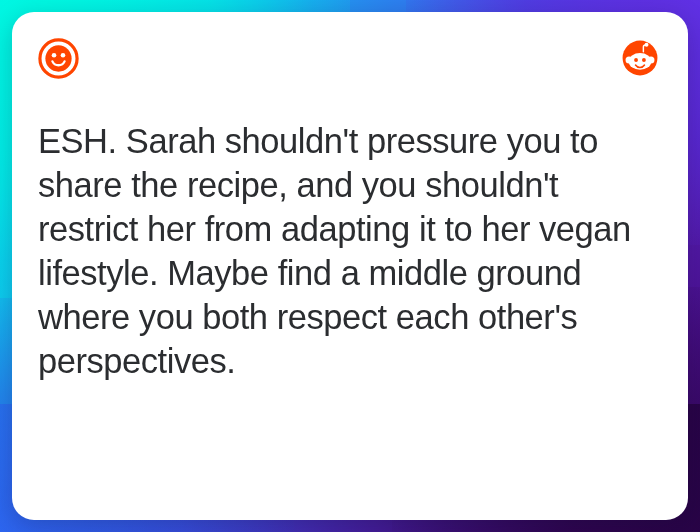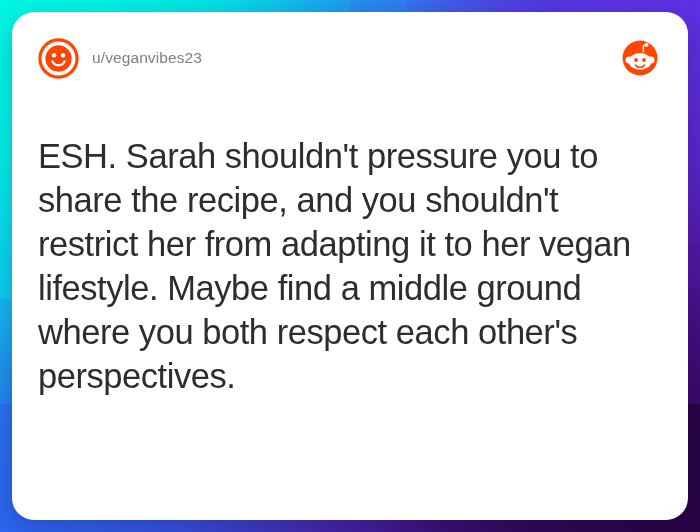--- a/index.html
+++ b/index.html
@@ -137,21 +137,21 @@
   .brand-logo {
     width: 36px;
     height: 36px;
     flex: 0 0 auto;
     display: block;
     margin-right: 4px;
   }
 
   
   .post-body {
-    margin-top: 53px;
+    margin-top: 38px;
     flex: 1 1 auto;
   }
   .post-text {
     font-size: 34.5px;
     line-height: 44px;
     color: #2b2d30;
     letter-spacing: -0.45px;
     font-weight: 400;
     white-space: pre-line;
     margin: 0;
@@ -174,21 +174,20 @@
     <div class="card-header">
 
       <svg class="avatar" viewBox="0 0 64 64">
         <circle cx="32" cy="32" r="29" fill="none" stroke="#FF4500" stroke-width="5"></circle>
         <circle cx="32" cy="32" r="20.5" fill="#FF4500"></circle>
         <circle cx="25" cy="27" r="3.6" fill="#FFFFFF"></circle>
         <circle cx="39" cy="27" r="3.6" fill="#FFFFFF"></circle>
         <path d="M22.5 36.5 A10.5 10.5 0 0 0 41.5 36.5" fill="none" stroke="#FFFFFF" stroke-width="3.6" stroke-linecap="round"></path>
       </svg>
 
-      <span class="username">u/veganvibes23</span>
 
       <span class="header-spacer"></span>
 
       <svg class="brand-logo" viewBox="0 0 64 64">
         <circle cx="32" cy="32" r="31" fill="#FF4500"></circle>
 
         <path d="M38 21 L38 12.5 A3.6 3.6 0 0 1 41.6 9" fill="none" stroke="#FFFFFF" stroke-width="2.6" stroke-linecap="round"></path>
         <circle cx="43.6" cy="8.6" r="3.5" fill="#FFFFFF"></circle>
 
         <ellipse cx="32" cy="38" rx="20" ry="15" fill="#FFFFFF"></ellipse>

